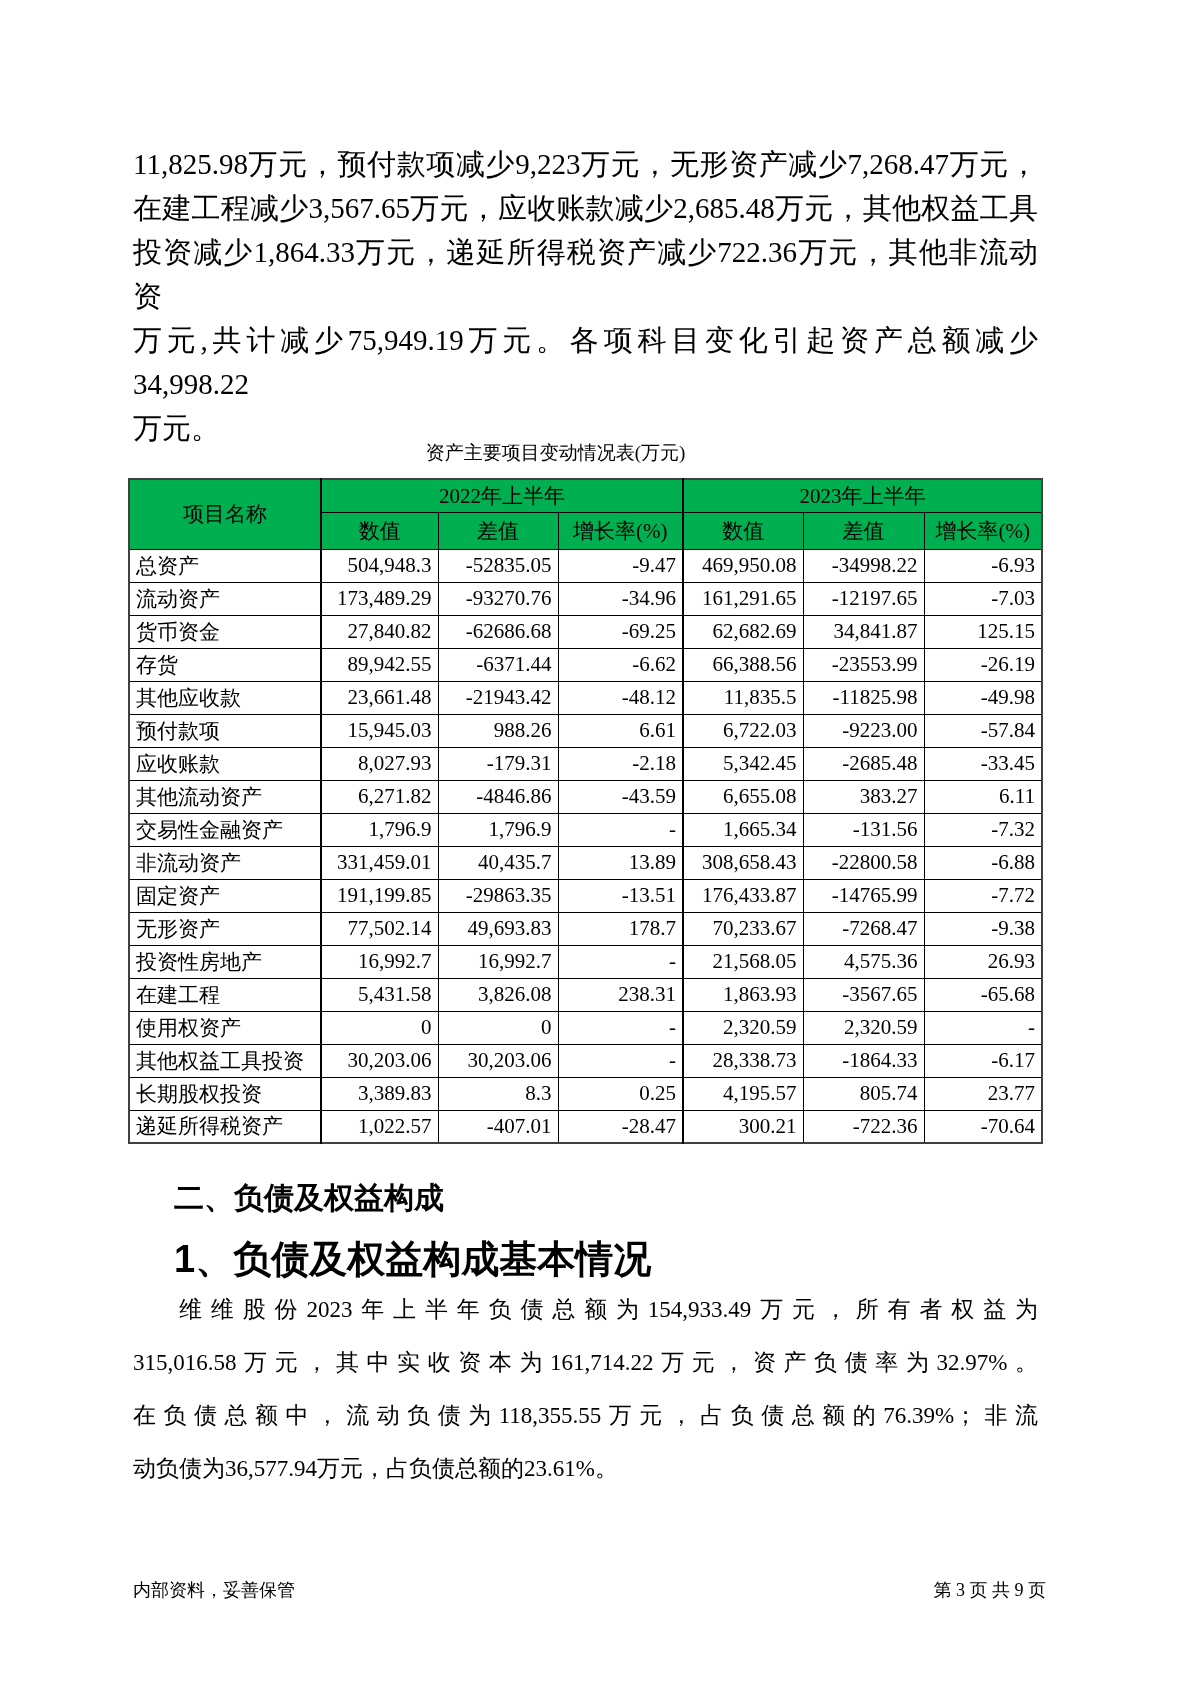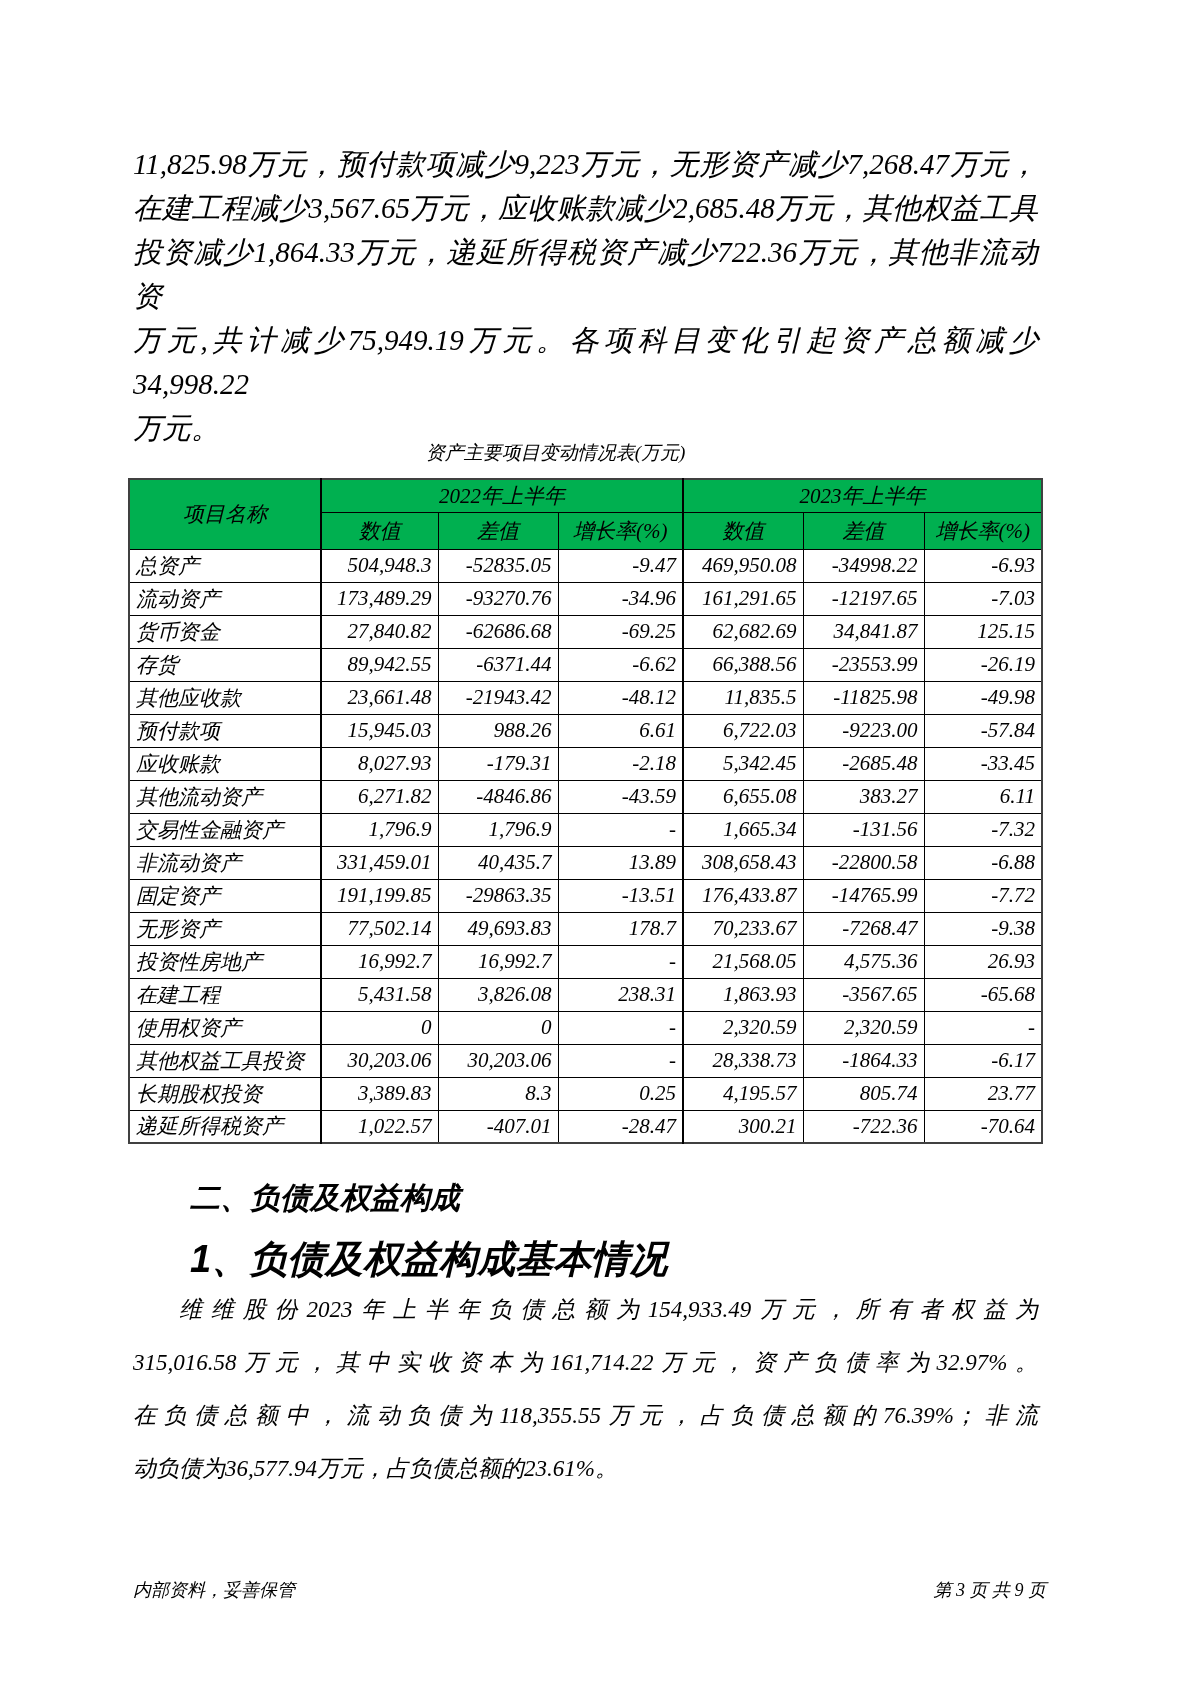--- a/index.html
+++ b/index.html
@@ -4,21 +4,20 @@
 <style>
   html,body { margin:0; padding:0; background:#e8e8e8; }
   .page {
     position:relative;
     width:1191px; height:1684px;
     margin:0 auto;
     background:#ffffff;
     font-family:"Liberation Serif","DejaVu Serif",serif;
     color:#000;
     overflow:hidden;
-    font-style:italic;
   }
   
   .para { position:absolute; left:133px; width:905px; }
   .para-top { top:142px; font-size:29px; line-height:44px; }
   .para-bottom { top:1283px; font-size:23px; line-height:53px; }
   .pline { text-align:justify; text-align-last:justify; white-space:normal; }
   .pline.last { text-align-last:left; }
   .pline.indent { text-indent:2em; }
   
   .table-title {
@@ -43,21 +42,21 @@
   }
   table.asset thead th { background:var(--hdr-green); text-align:center; }
   table.asset thead tr.grp-row th { height:33px; }
   table.asset thead tr.sub-row th { height:37px; }
   table.asset td { height:33px; }
   td.item { text-align:left; padding-left:9px; }
   td.num  { text-align:right; }
   .grp { border-left-width:2px !important; }
   
   .h-main, .h-sub {
-    position:absolute; left:190px;
+    position:absolute; left:174px;
     font-family:"Liberation Sans","DejaVu Sans",sans-serif;
     font-weight:bold;
   }
   .h-main { top:1178px; font-size:30px; }
   .h-sub  { top:1234px; font-size:38px; }
   
   .footer {
     position:absolute; top:1578px; left:133px; width:913px;
     display:flex; justify-content:space-between;
     font-size:18px;

